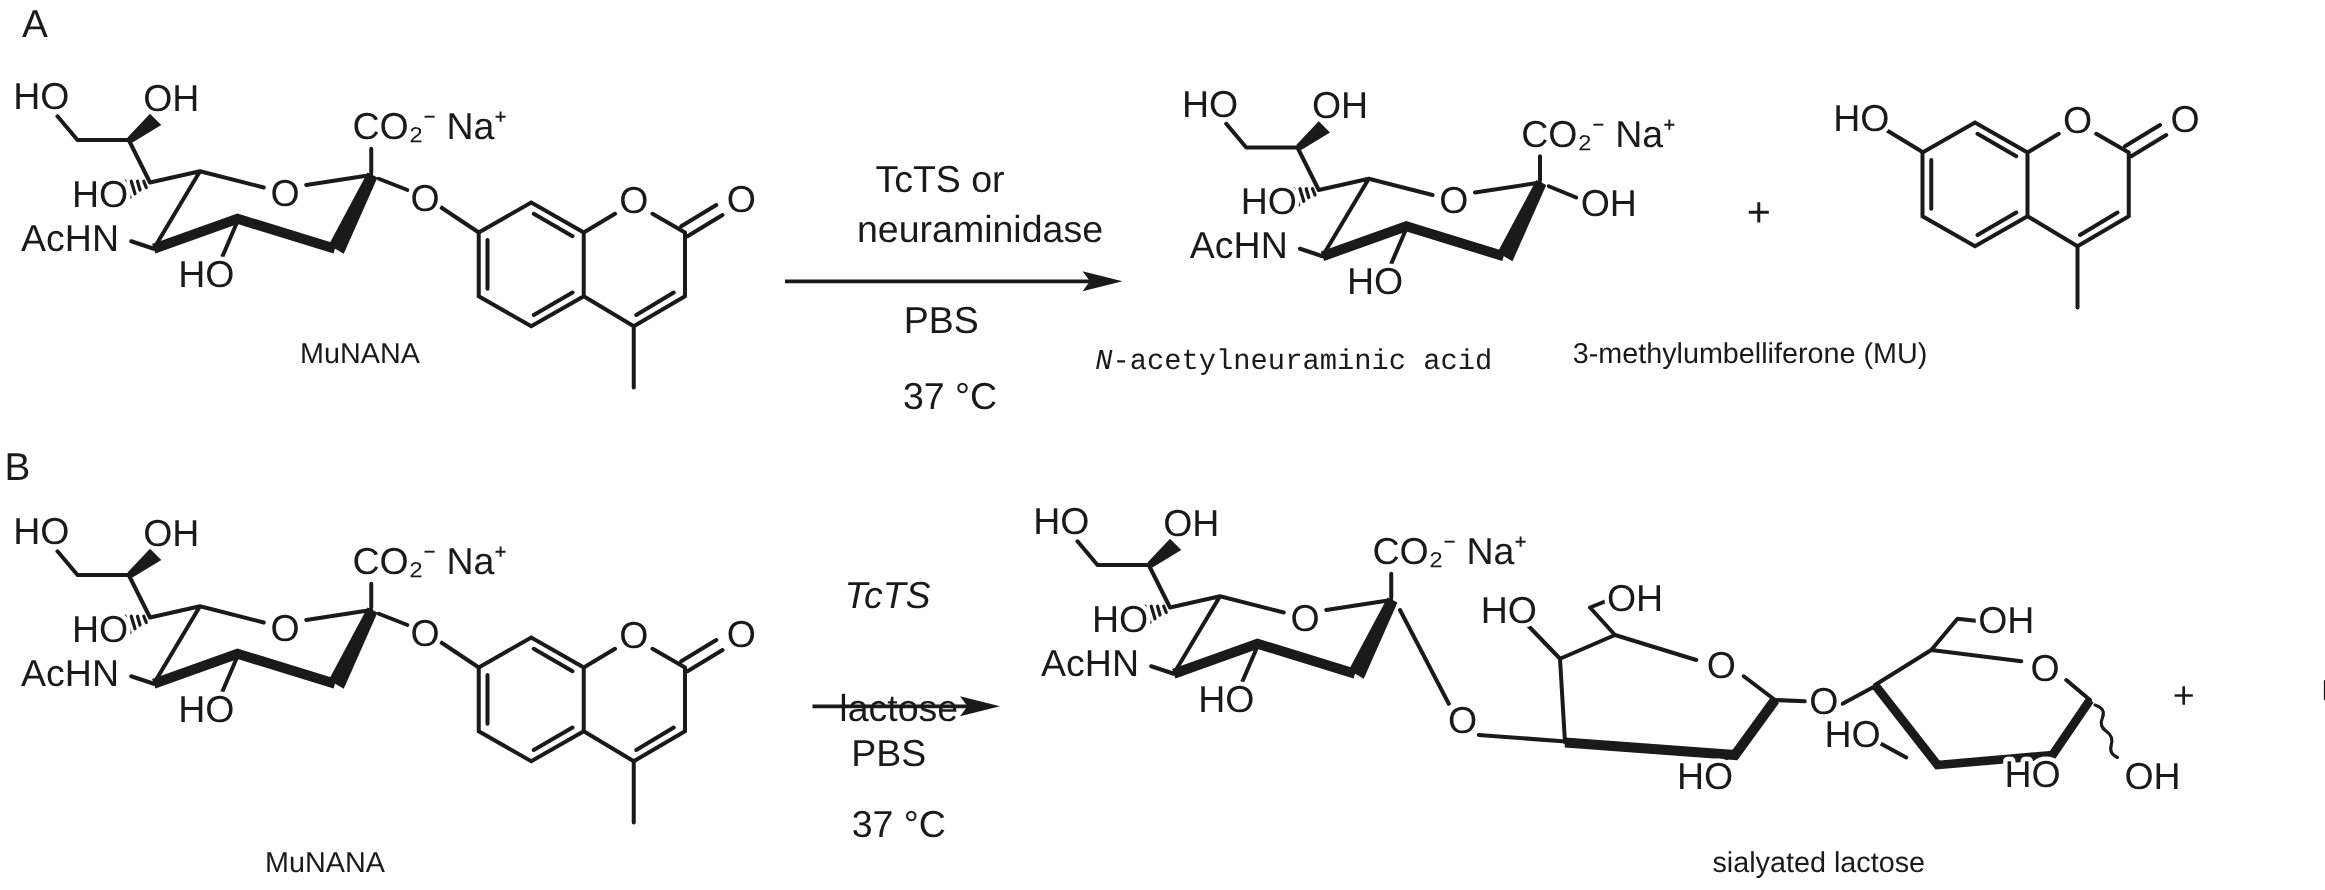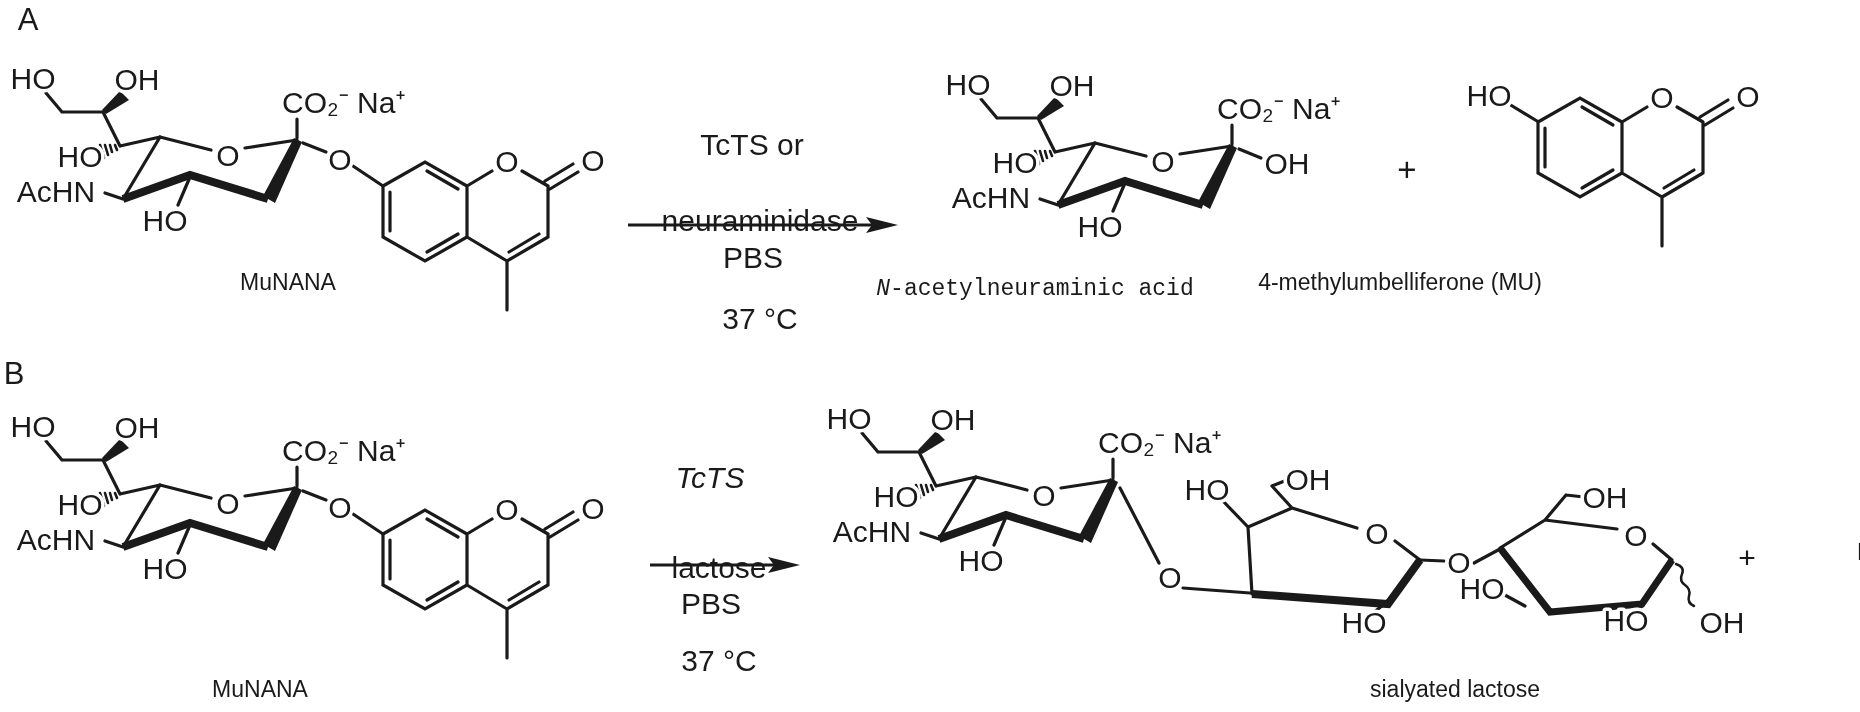--- a/index.html
+++ b/index.html
@@ -159,29 +159,29 @@
     </g>
 </svg>
 
 <div class="lbl panel-letter" style="left:28px;top:20px;">A</div>
 <div class="lbl panel-letter" style="left:14px;top:374px;">B</div>
 
 <div class="lbl" style="left:288px;top:283px;">MuNANA</div>
 <div class="lbl" style="left:260px;top:690px;">MuNANA</div>
 
 <div class="lbl cond" style="left:752px;top:144px;">TcTS or</div>
-<div class="lbl cond" style="left:760px;top:184px;margin-top:36px;">neuraminidase</div>
+<div class="lbl cond" style="left:784px;top:184px;">neuraminidase</div>
 <div class="lbl cond" style="left:753px;top:257px;">PBS</div>
 <div class="lbl cond" style="left:760px;top:318px;">37 °C</div>
 
 <div class="lbl cond" style="left:710px;top:477px;font-style:italic;">TcTS</div>
 <div class="lbl cond" style="left:719px;top:534px;margin-top:33px;">lactose</div>
 <div class="lbl cond" style="left:711px;top:603px;">PBS</div>
 <div class="lbl cond" style="left:719px;top:660px;">37 °C</div>
 
 <div class="lbl" style="left:1035px;top:290px;font-family:Liberation Mono, monospace;"><span class="it">N</span><span>-acetylneuraminic acid</span></div>
 
 <div class="lbl plus" style="left:1407px;top:170px;">+</div>
-<div class="lbl" style="left:1400px;top:283px;">4-methylumbelliferone (MU)</div>
+<div class="lbl" style="left:1400px;top:283px;">3-methylumbelliferone (MU)</div>
 
 <div class="lbl" style="left:1455px;top:690px;">sialyated lactose</div>
 <div class="lbl mu-plus" style="left:1747px;top:557px;">+</div>
 <div class="lbl" style="left:1827px;top:553px;margin-left:48px;">MU</div>
 
 </body></html>

